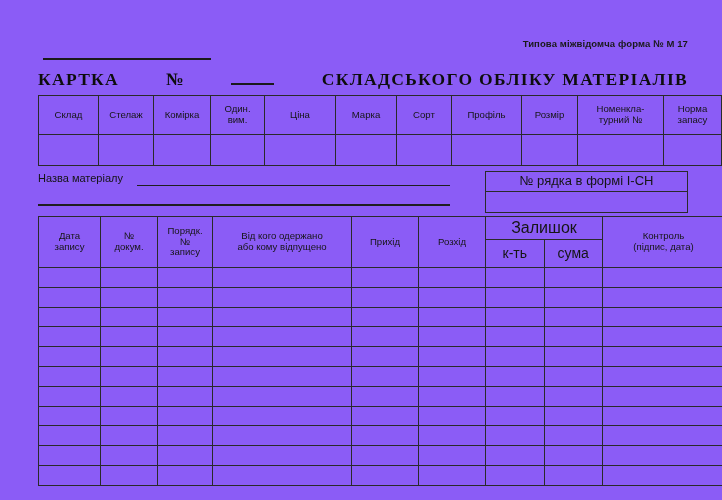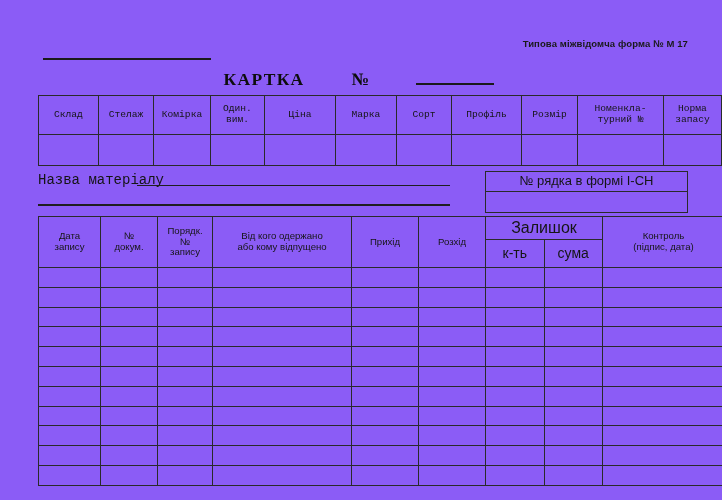--- a/index.html
+++ b/index.html
@@ -105,35 +105,33 @@
 
   
   #attr-table {
     left: 38px;
     top: 95px;
     width: 650px;
   }
   #attr-table td.hdr {
     height: 36px;
     padding: 1px 1px;
-    font-family: Liberation Mono, monospace;
   }
   #attr-table td.cell {
     height: 30px;
   }
 
   
   .matname {
     position: absolute;
     left: 38px;
     top: 172px;
-    font-size: 14px;
+    font-size: 11px;
     color: #141414;
     white-space: nowrap;
-    font-family: Liberation Mono, monospace;
   }
   .rule-a {
     position: absolute;
     left: 137px;
     top: 185px;
     width: 313px;
     border-top: 1.8px solid #1f1f1f;
   }
   .rule-b {
     position: absolute;
@@ -187,20 +185,21 @@
 <div id="page">
 
   <div class="form-code">Типова міжвідомча форма № М 17</div>
 
   <div class="top-rule"></div>
 
   <div class="title-row">
     <span class="title-main">КАРТКА</span>
     <span class="title-num">№</span>
     <span class="title-blank"></span>
+    <span class="title-main">СКЛАДСЬКОГО ОБЛІКУ МАТЕРІАЛІВ</span>
   </div>
 
   <table class="grid" id="attr-table">
     <tbody>
         <tr>
       <td class="hdr" style="width:57px">
         <div>Склад</div>
       </td>
       <td class="hdr" style="width:52px">
         <div>Стелаж</div>

